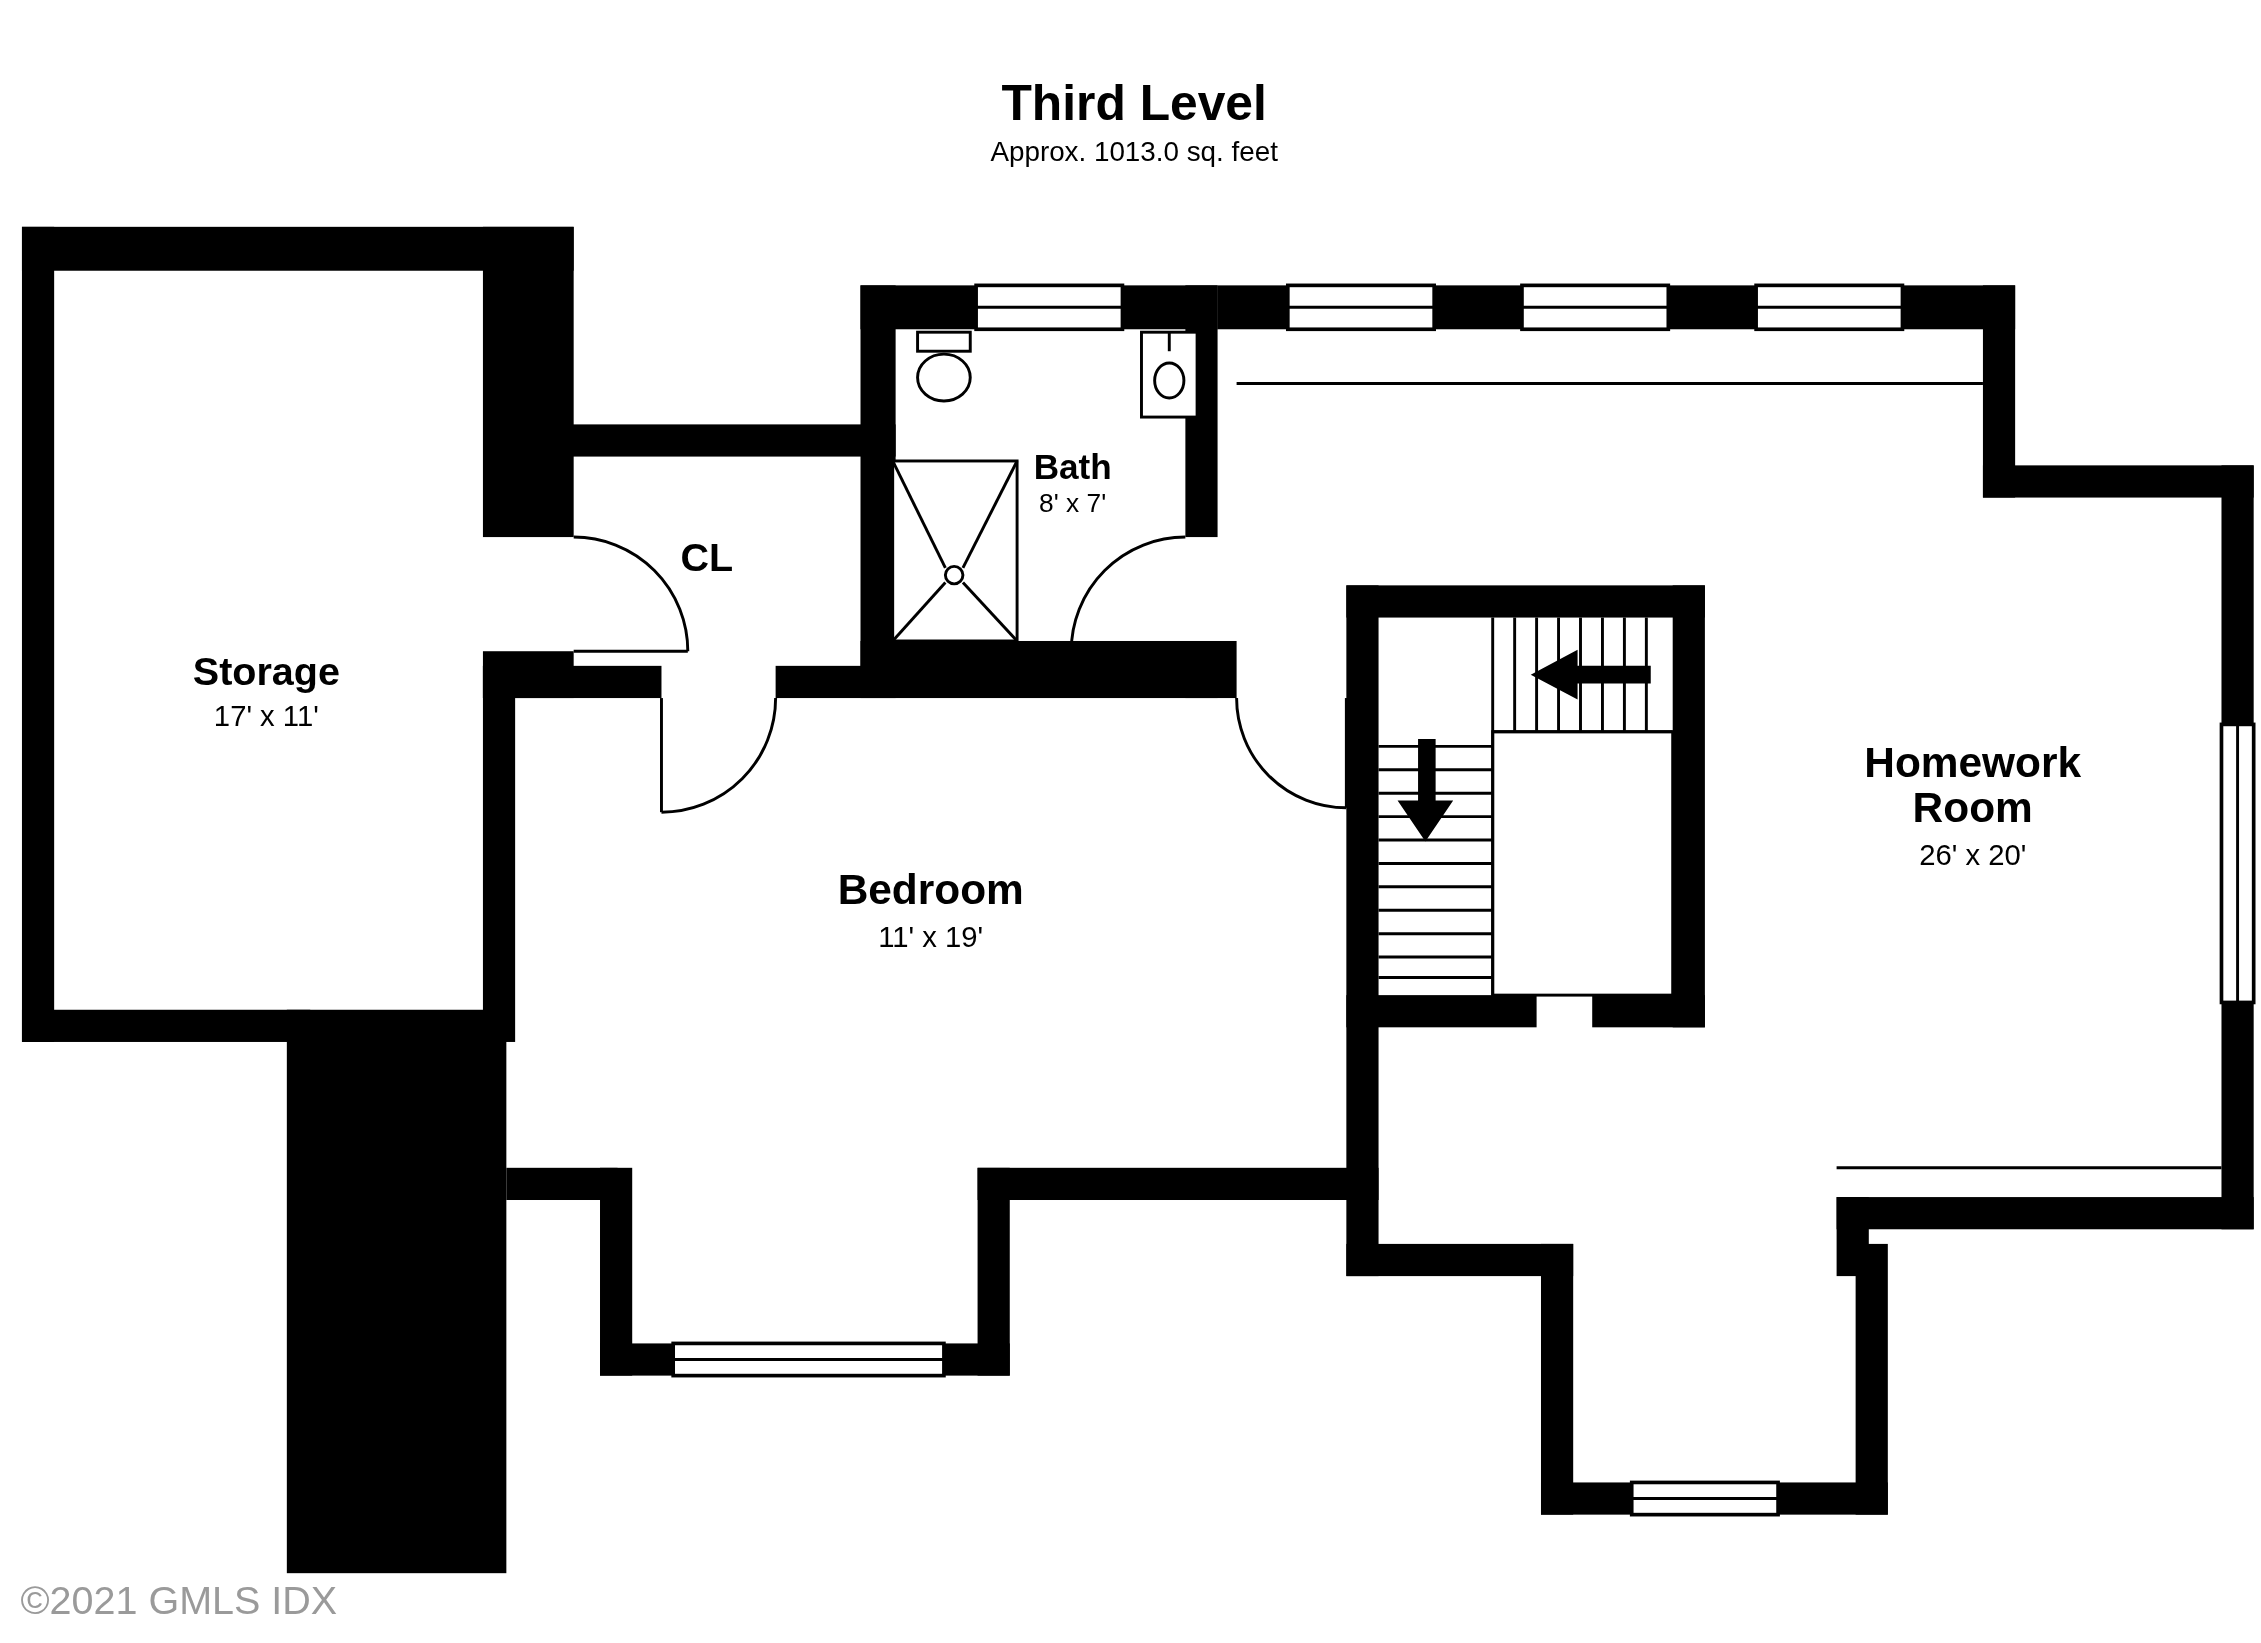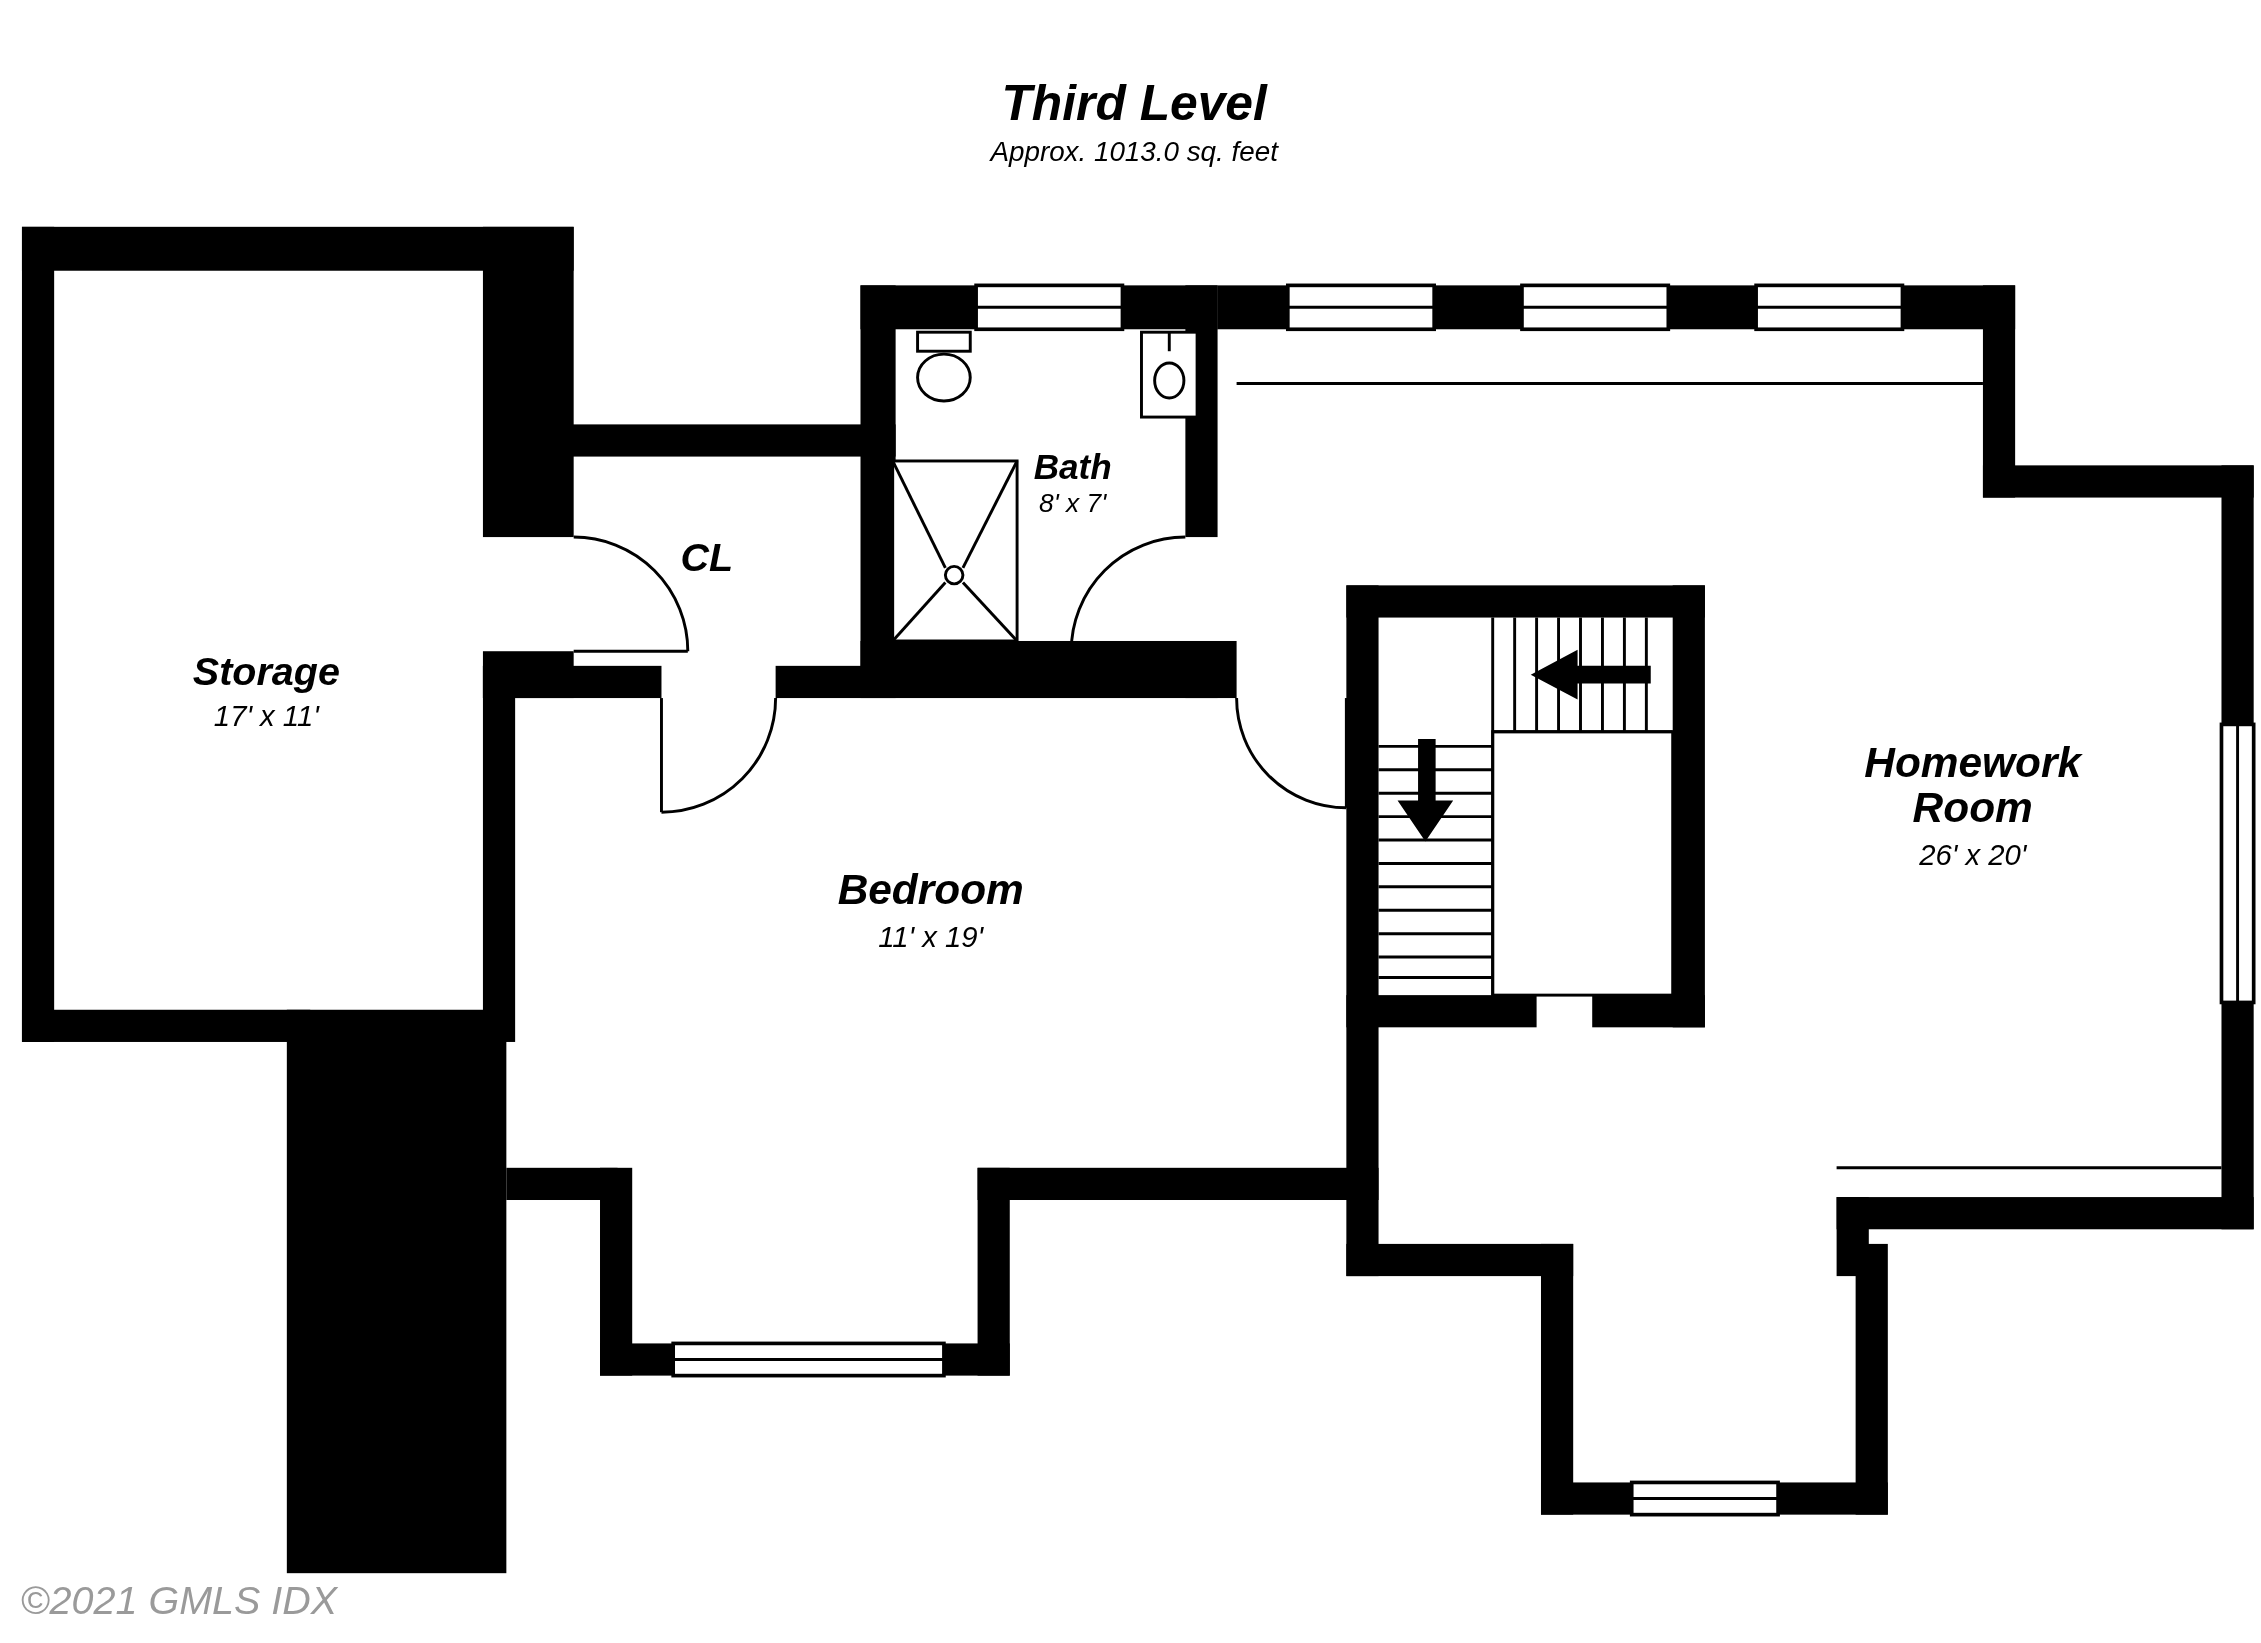--- a/index.html
+++ b/index.html
@@ -2,21 +2,21 @@
 <html style="--wall: #000000; --bg: #ffffff; --text: #000000; --copyright: #9a9a9a;font-size:12px"><head>
 <meta charset="utf-8">
 <style>
   :root{
     --wall:#000000;
     --bg:#ffffff;
     --text:#000000;
     --copyright:#9a9a9a;
   }
   html,body{margin:0;padding:0;background:var(--bg);}
-  .plan-page{width:100vw;overflow:hidden;font-style:italic;}
+  .plan-page{width:100vw;overflow:hidden;}
   svg{display:block;width:100vw;height:auto;background:var(--bg);}
   .wall{fill:var(--wall);stroke:none;}
   .thin{stroke:var(--wall);stroke-width:2;fill:none;}
   .window{fill:var(--bg);stroke:var(--wall);stroke-width:2.5;}
   .fixture{fill:var(--bg);stroke:var(--wall);stroke-width:2;}
   .void{fill:var(--bg);stroke:var(--wall);stroke-width:2;}
   .arrow{fill:var(--wall);stroke:none;}
   text{font-family:"Liberation Sans",sans-serif;fill:var(--text);}
   .page-title{font-size:34px;font-weight:700;}
   .page-subtitle{font-size:19px;}

